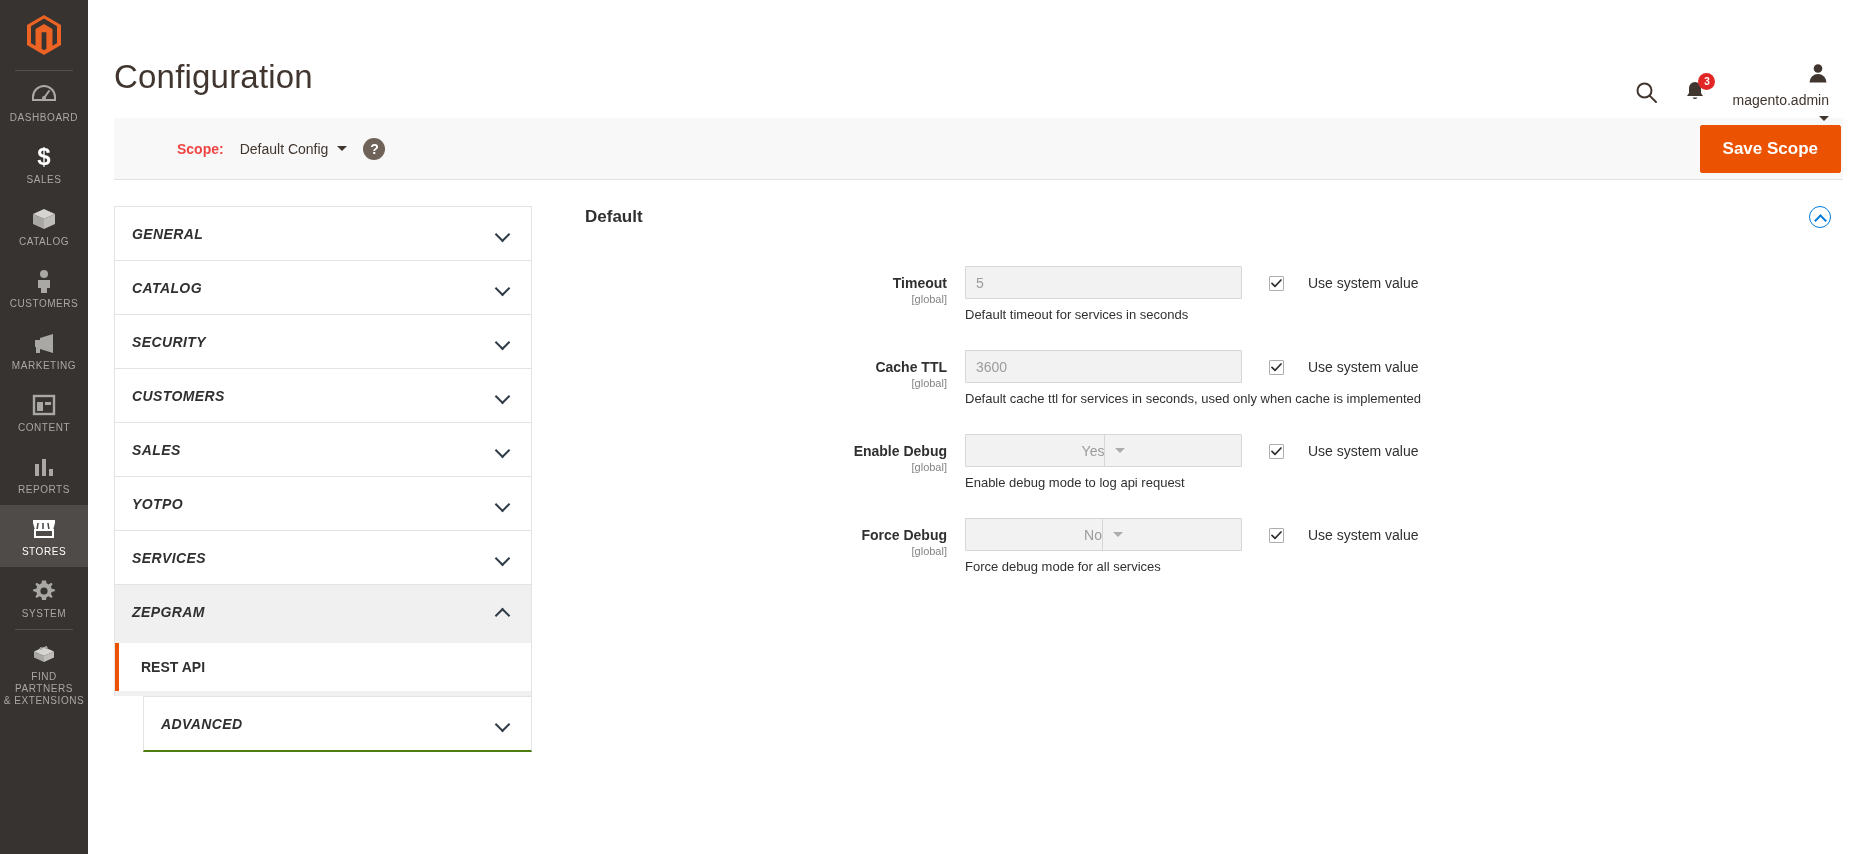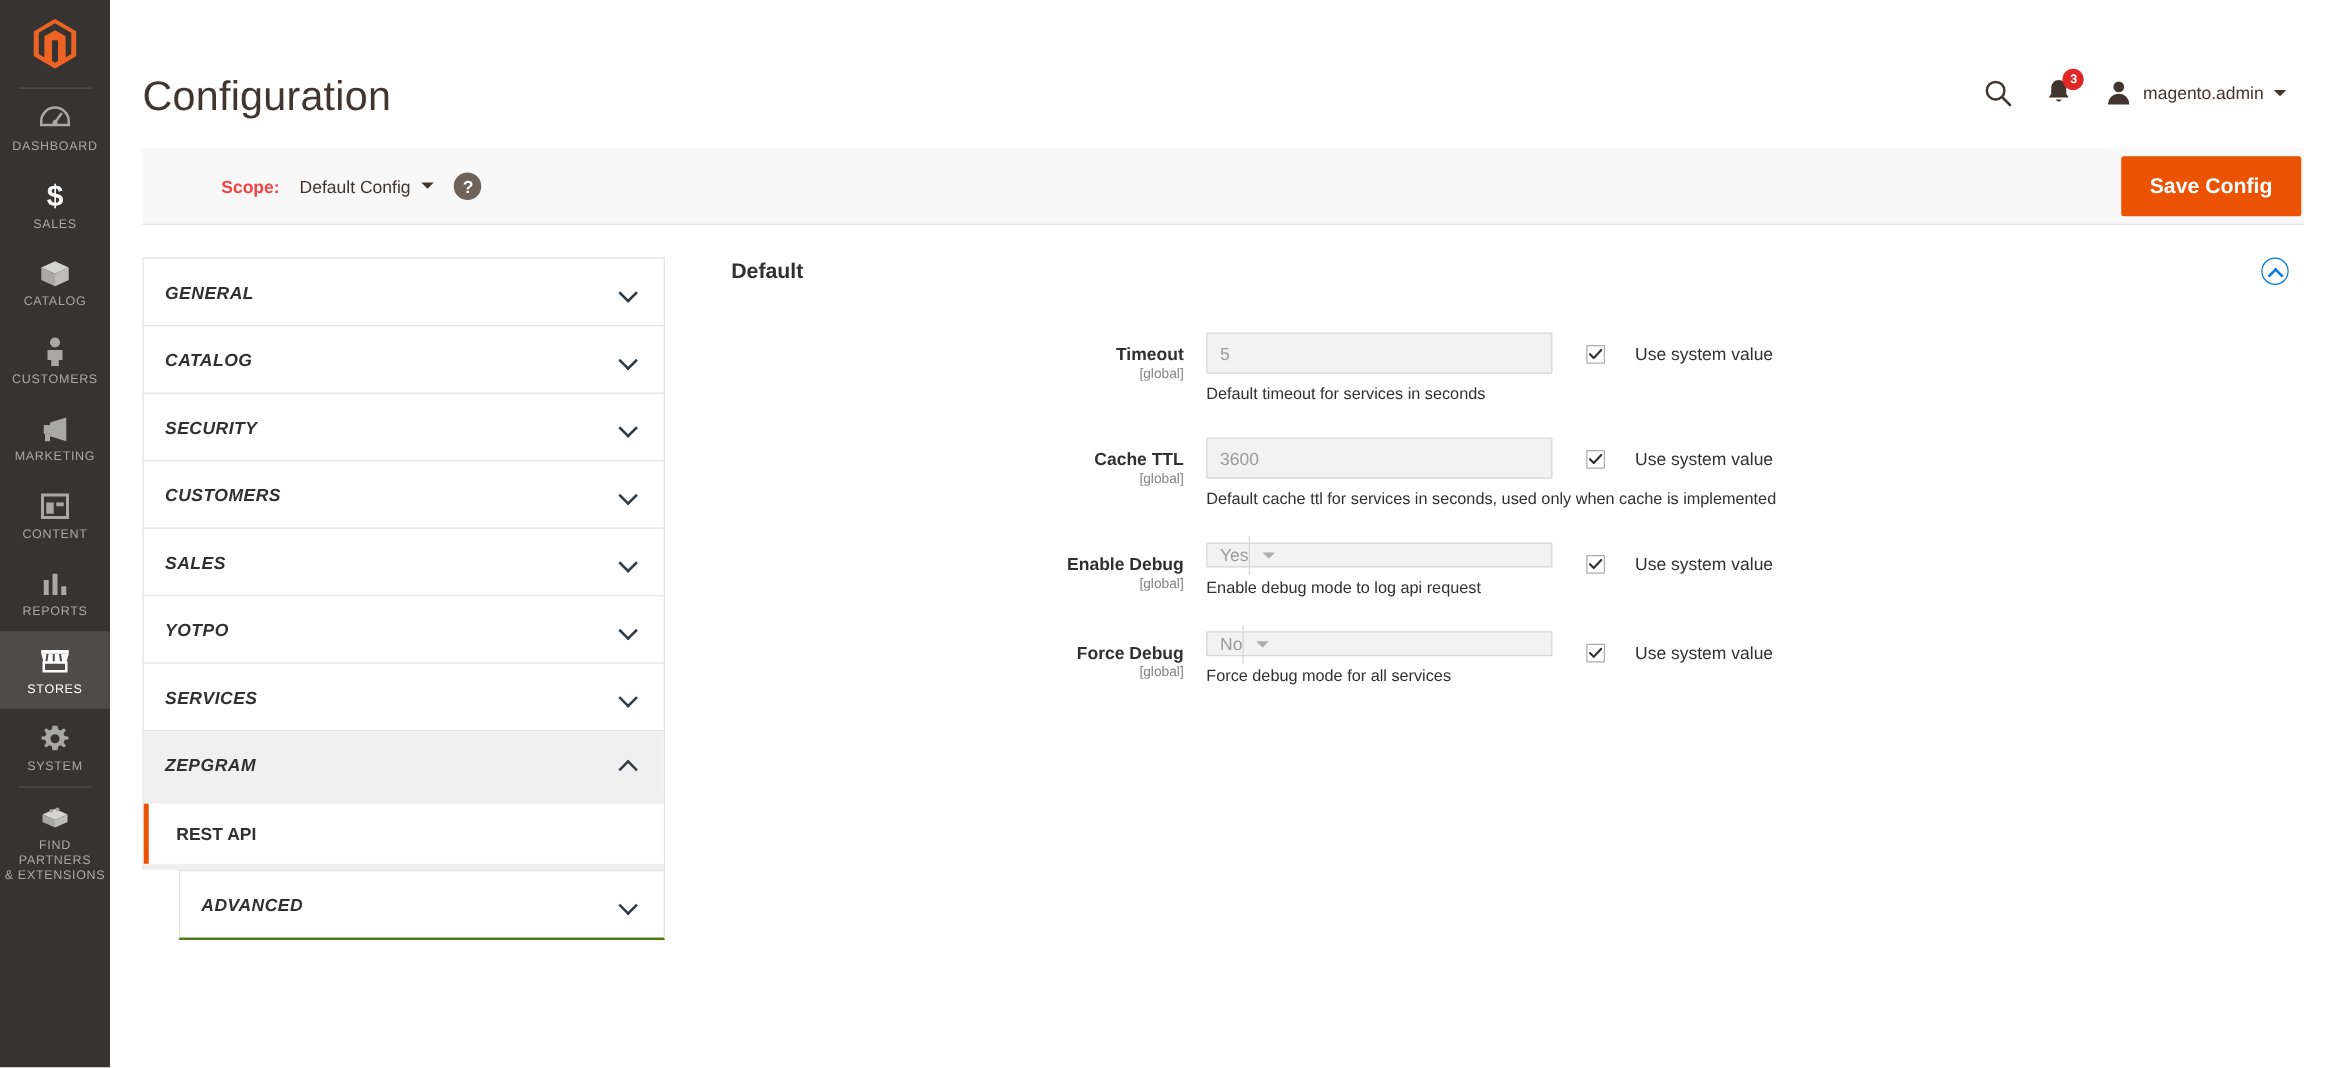--- a/index.html
+++ b/index.html
@@ -58,21 +58,21 @@
   }
   .icon-btn { cursor: pointer; display: flex; align-items: center; position: relative; }
   .notif-badge {
     position: absolute; top: -7px; right: -9px;
     min-width: 17px; height: 17px; border-radius: 9px;
     background: #e22626; color: #fff;
     font-size: 10px; font-weight: bold;
     display: flex; align-items: center; justify-content: center;
     padding: 0 4px;
   }
-  .user-box { display: flex; align-items: center; gap: 8px; cursor: pointer; }
+  .user-box { display: flex; align-items: flex-end; gap: 8px; cursor: pointer; flex-direction: column; }
   .user-name { font-size: 14px; color: #41362f; }
   .caret-dn {
     width: 0; height: 0;
     border-left: 5px solid transparent; border-right: 5px solid transparent;
     border-top: 5px solid #41362f;
   }
 
   
   .scopebar {
     height: 62px; margin-left: 26px; margin-right: 28px;
@@ -168,23 +168,23 @@
     font-size: 11px; color: #858585; display: block; line-height: 15px;
   }
   .f-control { width: 277px; min-width: 277px; }
   .f-input {
     width: 277px; height: 33px;
     background: #f2f2f2; border: 1px solid #d6d6d6; border-radius: 1px;
     padding: 0 10px; font-size: 14px; color: #9b9b9b;
     font-family: "Liberation Sans", sans-serif;
   }
   .f-select {
-    width: 277px; height: 20px;
+    width: 277px; height: 33px;
     background: #f2f2f2; border: 1px solid #d6d6d6; border-radius: 1px;
-    display: flex; align-items: center; justify-content: flex-start;
+    display: flex; align-items: center; justify-content: center;
     font-size: 14px; color: #9b9b9b; cursor: default;
   }
   .f-select .sv { padding-left: 10px; }
   .f-select .sarrow {
     width: 31px; height: 31px; border-left: 1px solid #d6d6d6;
     display: flex; align-items: center; justify-content: center;
   }
   .tri-dn {
     width: 0; height: 0;
     border-left: 5px solid transparent; border-right: 5px solid transparent;
@@ -374,21 +374,21 @@
 
     <div class="scopebar">
       <div class="scope-left">
         <span class="scope-label">Scope:</span>
         <span class="scope-select">
           <span class="scope-value">Default Config</span>
           <span class="caret-dn"></span>
         </span>
         <span class="help-icon">?</span>
       </div>
-      <button class="save-btn">Save Config</button>
+      <button class="save-btn">Save Scope</button>
     </div>
 
     <div class="content">
 
       <div class="accordion">
 
         <div class="acc-item">
           <div class="acc-head">
             <span class="acc-title">GENERAL</span>
             <span class="chev"></span>

